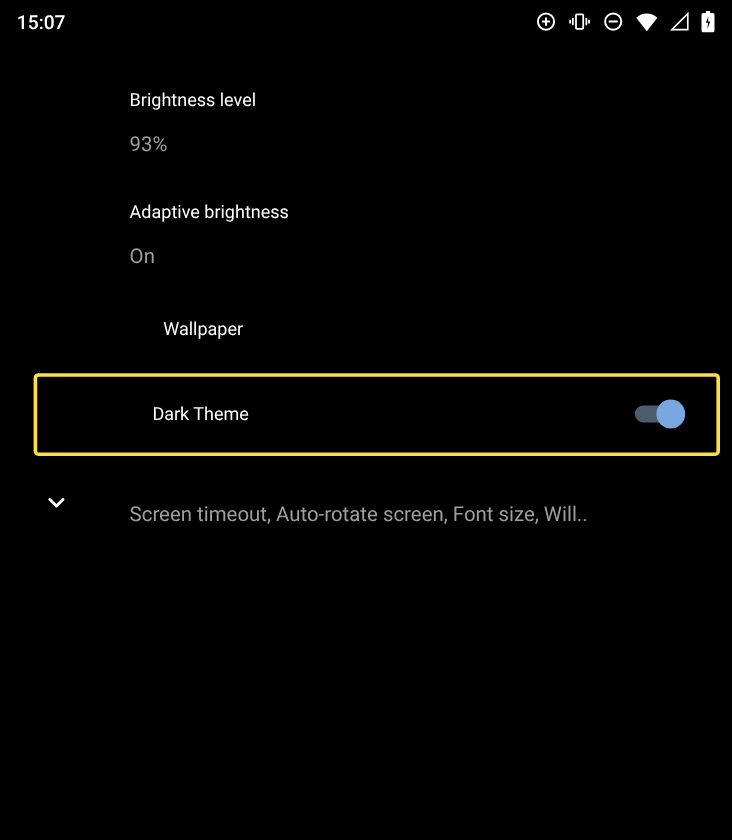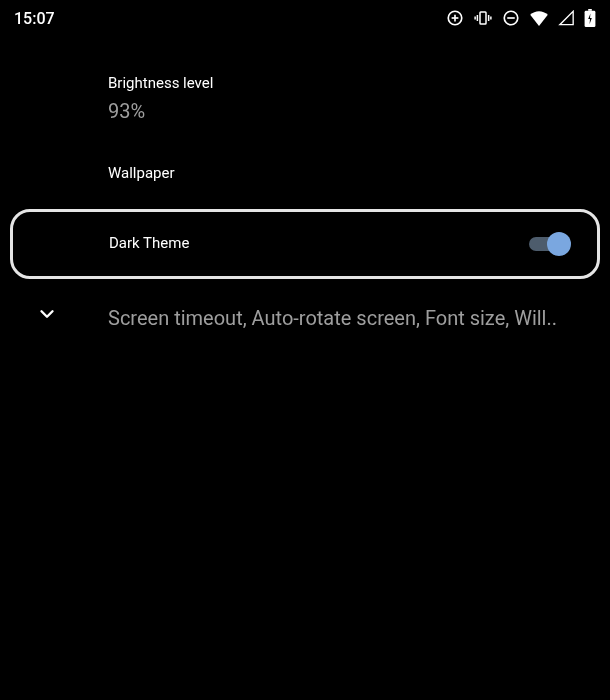--- a/index.html
+++ b/index.html
@@ -61,30 +61,30 @@
     position: relative;
     cursor: pointer;
   }
   .item .primary {
     font-size: 15px;
     color: #fff;
     font-weight: 400;
     line-height: 1.3;
   }
   .item .secondary {
-    font-size: 20px;
+    font-size: 17px;
     color: #9e9e9e;
-    margin-top: 4px;
+    margin-top: 16px;
     font-weight: 400;
     line-height: 1.3;
     white-space: nowrap;
     overflow: hidden;
     text-overflow: clip;
   }
-  .item.no-secondary { padding-top: 22px; padding-bottom: 22px; }
+  .item.no-secondary { padding-top: 22px; padding-bottom: 22px; margin-left: 28px; }
   .item .expand-icon {
     position: absolute;
     left: 36px;
     top: 50%;
     transform: translateY(-50%);
   }
   
   .toggle {
     position: absolute;
     right: 26px;
@@ -102,22 +102,22 @@
   }
   .toggle-thumb {
     position: absolute;
     right: 0; top: 1px;
     width: 24px; height: 24px;
     border-radius: 50%;
     background: #7aa7e0;
   }
   
   .highlight {
-    border: 3px solid #e5e5e5;
-    border-radius: 20px;
+    border: 3px solid #fde047;
+    border-radius: 4px;
     margin: 4px 10px;
     padding: 14px 24px 14px 96px;
   }
 </style>
 </head>
 <body>
 
 <div class="phone">
 
   <div class="status-bar">
@@ -161,20 +161,24 @@
 
 
   <div class="list">
 
     <div class="item">
       <div class="primary">Brightness level</div>
       <div class="secondary">93%</div>
     </div>
 
 
+    <div class="item">
+      <div class="primary">Adaptive brightness</div>
+      <div class="secondary">On</div>
+    </div>
 
     <div class="item no-secondary">
       <div class="primary">Wallpaper</div>
     </div>
 
     <div class="item highlight no-secondary">
       <div class="primary">Dark Theme</div>
       <div class="toggle">
         <div class="toggle-track"></div>
         <div class="toggle-thumb"></div>

